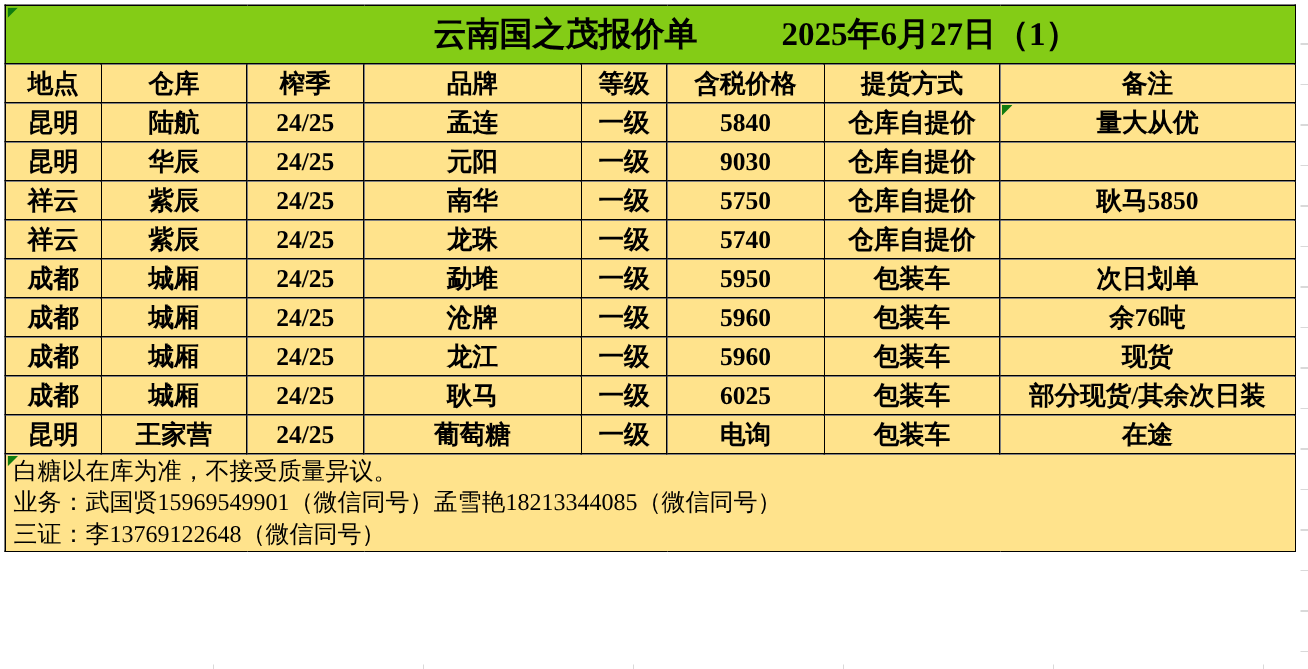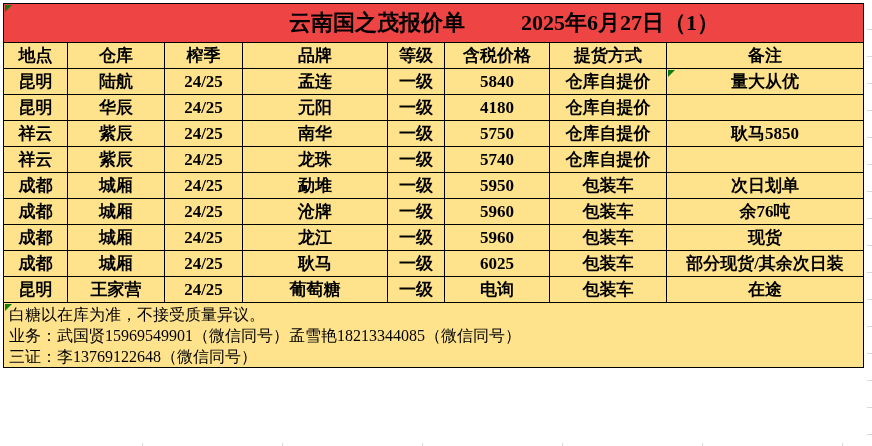--- a/index.html
+++ b/index.html
@@ -18,21 +18,21 @@
     font-weight:bold;
     font-size:17px;
     color:#000;
     padding:0;
     position:relative;
     overflow:hidden;
     white-space:nowrap;
   }
   tr.title-row{height:39px;}
   tr.title-row td{
-    background:#ef4444;
+    background:#84cc16;
     font-size:22px;
     text-align:left;
     padding-left:285px;
   }
   .tgap{display:inline-block;width:56px;}
   tr.header-row{height:26px;margin-top:39px;}
   tbody#rows tr{height:26px;}
   tr.footer-row{height:64px;}
   tr.footer-row td{
     text-align:left;
@@ -99,21 +99,21 @@
           <td>5840</td>
           <td>仓库自提价</td>
           <td>量大从优<span class="flag"></span></td>
         </tr>
         <tr>
           <td>昆明</td>
           <td>华辰</td>
           <td>24/25</td>
           <td>元阳</td>
           <td>一级</td>
-          <td>4180</td>
+          <td>9030</td>
           <td>仓库自提价</td>
           <td></td>
         </tr>
         <tr>
           <td>祥云</td>
           <td>紫辰</td>
           <td>24/25</td>
           <td>南华</td>
           <td>一级</td>
           <td>5750</td>

